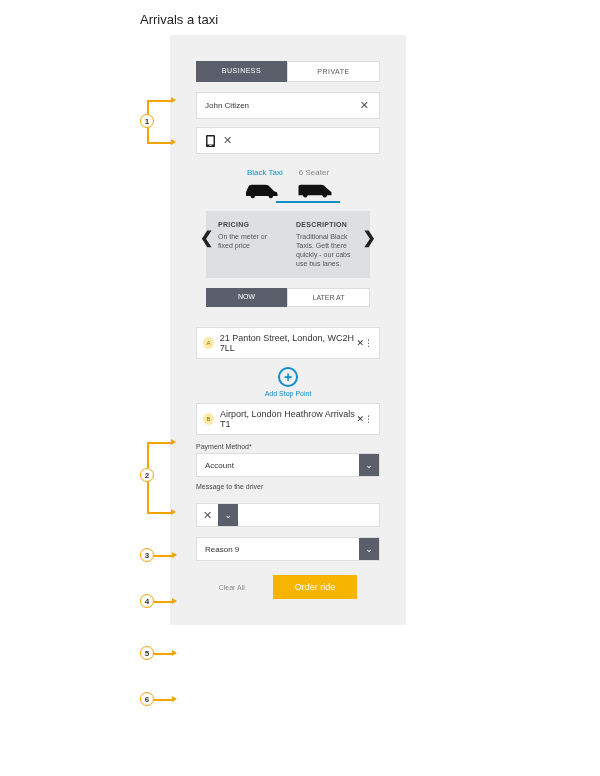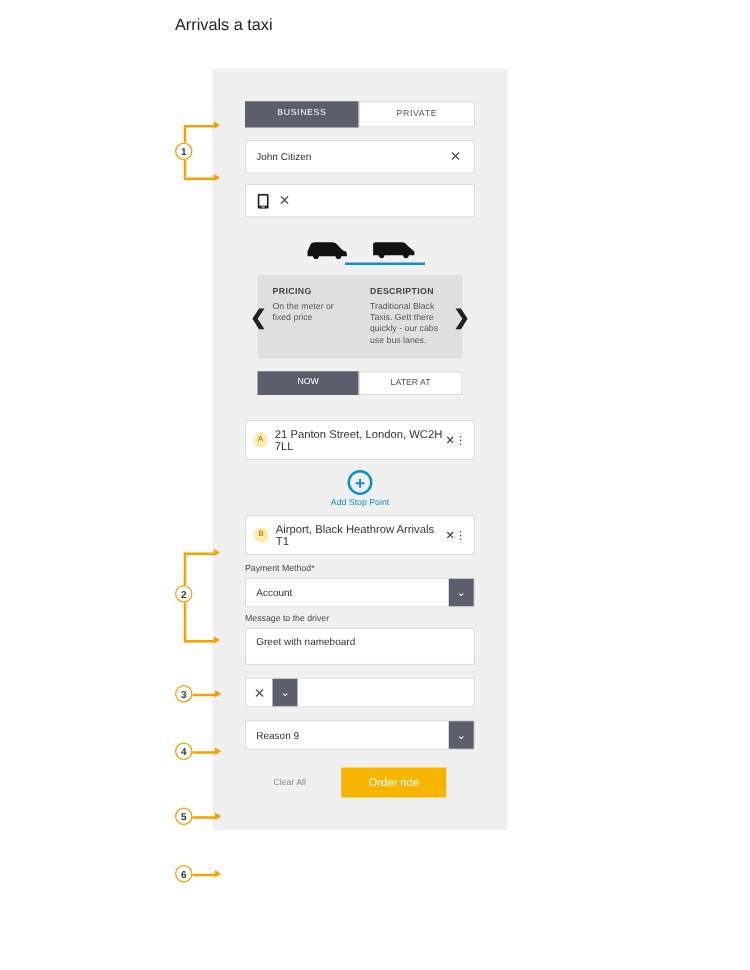--- a/index.html
+++ b/index.html
@@ -1,18 +1,18 @@
 <!DOCTYPE html>
 <html><head>
 <meta charset="utf-8">
 <style>
   * { box-sizing: border-box; margin: 0; padding: 0; }
   body { font-family: Arial, Helvetica, sans-serif; font-size: 9px; color: #333; background: #fff; width: 600px; }
   .page-title { font-size: 13px; padding: 12px 0 8px 140px; color: #222; font-weight: 500; }
-  .app { margin-left: 170px; width: 236px; background: #f0f0f0; padding: 26px; position: relative; margin-top: 20px; }
+  .app { margin-left: 170px; width: 236px; background: #f0f0f0; padding: 26px; position: relative; }
   .tabs { display: flex; margin-bottom: 10px; }
   .tab { flex: 1; text-align: center; padding: 6px 0; font-size: 7px; letter-spacing: 0.5px; cursor: pointer; }
   .tab.active { background: #5a5f6b; color: #fff; }
   .tab.inactive { background: #fff; color: #555; border: 1px solid #ddd; }
   .input-row { background: #fff; border: 1px solid #ddd; display: flex; align-items: center; padding: 6px 8px; margin-bottom: 8px; }
   .input-row .leading { margin-right: 6px; width: 10px; display: flex; justify-content: center; }
   .input-row .value { flex: 1; font-size: 8px; color: #333; }
   .input-row .clear { font-size: 11px; color: #555; cursor: pointer; padding: 0 2px; }
   .carousel { background: #f0f0f0; padding: 6px 0 10px 0; position: relative; }
   .car-tabs { display: flex; justify-content: center; gap: 16px; }
@@ -88,20 +88,24 @@
           <rect x="1.5" y="1.5" width="6" height="8" fill="#fff"></rect>
           <rect x="3.3" y="10.2" width="2.4" height="0.8" fill="#fff"></rect>
         </svg>
     </span>
     <span class="clear">✕</span>
   </div>
 
   <div class="carousel">
     <span class="arrow left">❮</span>
     <span class="arrow right">❯</span>
+    <div class="car-tabs">
+      <span class="car-tab active">Black Taxi</span>
+      <span class="car-tab">6 Seater</span>
+    </div>
     <div class="cars">
       <svg class="car-svg" viewBox="0 0 48 22">
           <path fill="#111" d="M4 14 L7 7 Q8 4 12 4 L30 4 Q34 4 36 7 L42 13 Q46 13 46 17 L46 19 L4 19 Z"></path>
           <circle cx="13" cy="19" r="3" fill="#111"></circle>
           <circle cx="37" cy="19" r="3" fill="#111"></circle>
         </svg>
       <svg class="car-svg" viewBox="0 0 48 22">
           <path fill="#111" d="M2 18 L2 6 Q2 4 5 4 L33 4 Q36 4 39 8 L46 14 L46 18 Z"></path>
           <circle cx="11" cy="18" r="3" fill="#111"></circle>
           <circle cx="37" cy="18" r="3" fill="#111"></circle>
@@ -134,33 +138,32 @@
     <span class="more">⋮</span>
   </div>
 
   <div class="add-stop">
     <div class="circle">+</div>
     <div class="lbl">Add Stop Point</div>
   </div>
 
   <div class="addr-row">
     <span class="pin b">B</span>
-    <span class="value">Airport, Black Heathrow Arrivals T1</span>
+    <span class="value">Airport, London Heathrow Arrivals T1</span>
     <span class="clear">✕</span>
     <span class="more">⋮</span>
   </div>
 
   <div class="section-lbl">Payment Method*</div>
   <div class="select-row">
     <span class="value">Account</span>
     <span class="chev">⌄</span>
   </div>
 
   <div class="section-lbl">Message to the driver</div>
-  <div class="textarea">Greet with nameboard</div>
 
   <div class="spacer"></div>
 
   <div class="select-row">
     <span class="clear">✕</span>
     <span class="chev">⌄</span>
   </div>
 
   <div class="spacer"></div>
 

